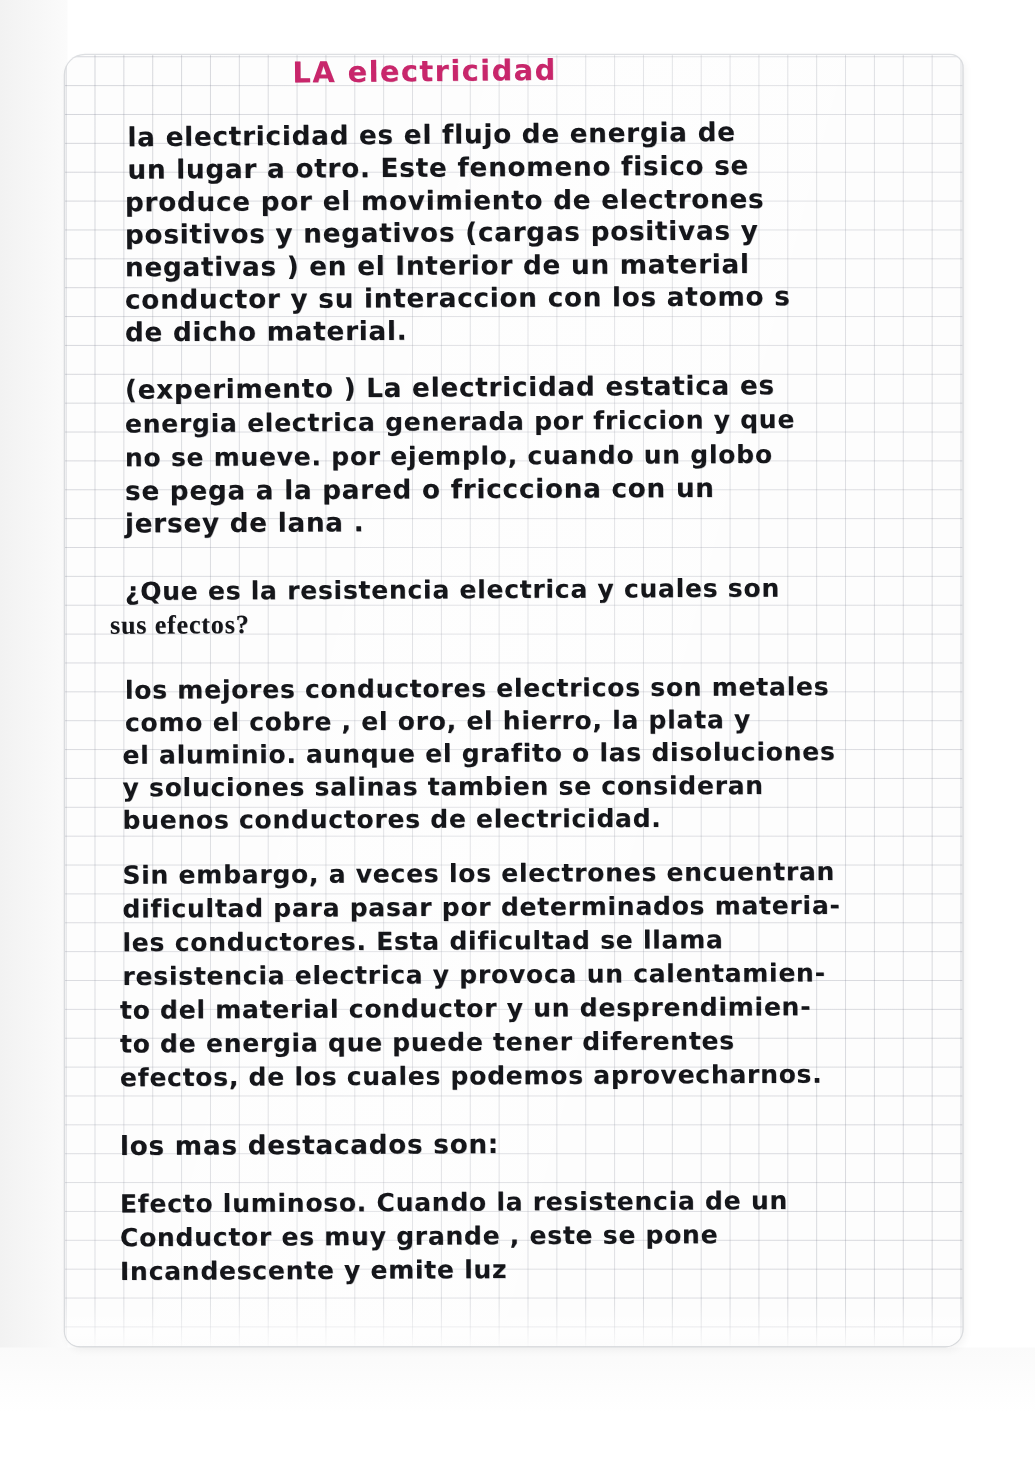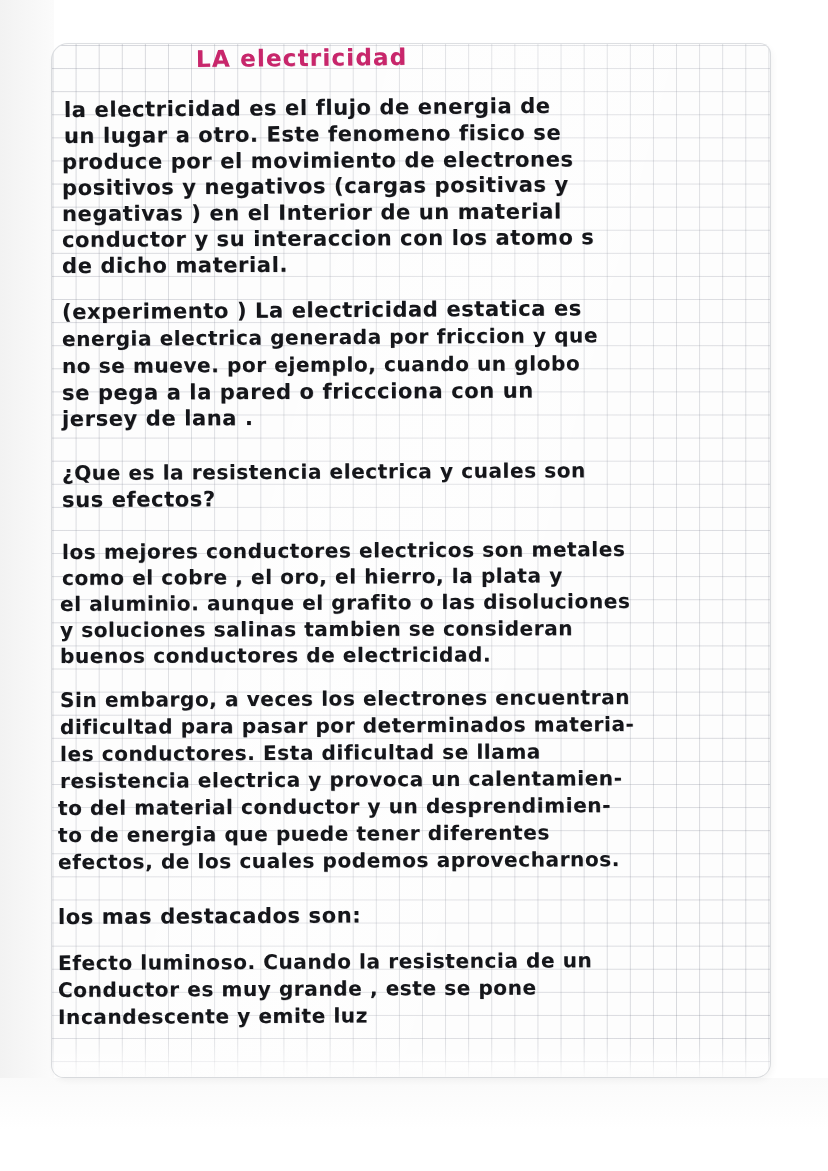--- a/index.html
+++ b/index.html
@@ -67,20 +67,21 @@
     width: 718px; height: 34px;
     background: linear-gradient(180deg, rgba(255,255,255,0) 0%, rgba(255,255,255,0.55) 70%, rgba(252,252,252,0.9) 100%);
     pointer-events: none;
   }
 
   
   #ink-layer {
     position: absolute;
     inset: 0;
     pointer-events: none;
+    margin-left: 38px;
   }
   .hw {
     position: absolute;
     white-space: nowrap;
     color: #15161a;
     font-family: "DejaVu Sans", sans-serif;
     font-weight: 600;
     font-size: 21px;
     letter-spacing: 0.6px;
     line-height: 1;
@@ -119,21 +120,21 @@
   <div class="hw" style="left:62px; top:230px; transform:rotate(-0.3deg);">conductor y su interaccion con los atomo s</div>
   <div class="hw" style="left:62px; top:256px; transform:rotate(-0.3deg);">de dicho material.</div>
 
   <div class="hw" style="left:62px; top:302px; transform:rotate(-0.4deg);">(experimento ) La electricidad estatica es</div>
   <div class="hw sm" style="left:62px; top:329px; transform:rotate(-0.4deg);">energia electrica generada por friccion y que</div>
   <div class="hw sm" style="left:62px; top:356px; transform:rotate(-0.3deg);">no se mueve. por ejemplo, cuando un globo</div>
   <div class="hw" style="left:62px; top:383px; transform:rotate(-0.3deg);">se pega a la pared o friccciona con un</div>
   <div class="hw" style="left:62px; top:409px; transform:rotate(-0.3deg);">jersey de lana .</div>
 
   <div class="hw sm" style="left:62px; top:463px; transform:rotate(-0.3deg);">¿Que es la resistencia electrica y cuales son</div>
-  <div class="hw" style="left:62px; top:490px; transform:rotate(-0.3deg);">sus efectos?</div>
+  <div class="hw" style="left:50px; top:490px; transform:rotate(-0.3deg);font-family:Liberation Serif, serif;">sus efectos?</div>
 
   <div class="hw sm" style="left:62px; top:542px; transform:rotate(-0.3deg);">los mejores conductores electricos son metales</div>
   <div class="hw sm" style="left:62px; top:568px; transform:rotate(-0.3deg);">como el cobre , el oro, el hierro, la plata y</div>
   <div class="hw sm" style="left:60px; top:594px; transform:rotate(-0.3deg);">el aluminio. aunque el grafito o las disoluciones</div>
   <div class="hw sm" style="left:60px; top:620px; transform:rotate(-0.2deg);">y soluciones salinas tambien se consideran</div>
   <div class="hw sm" style="left:60px; top:646px; transform:rotate(-0.2deg);">buenos conductores de electricidad.</div>
 
   <div class="hw sm" style="left:60px; top:690px; transform:rotate(-0.3deg);">Sin embargo, a veces los electrones encuentran</div>
   <div class="hw sm" style="left:60px; top:717px; transform:rotate(-0.3deg);">dificultad para pasar por determinados materia-</div>
   <div class="hw sm" style="left:60px; top:744px; transform:rotate(-0.3deg);">les conductores. Esta dificultad se llama</div>

